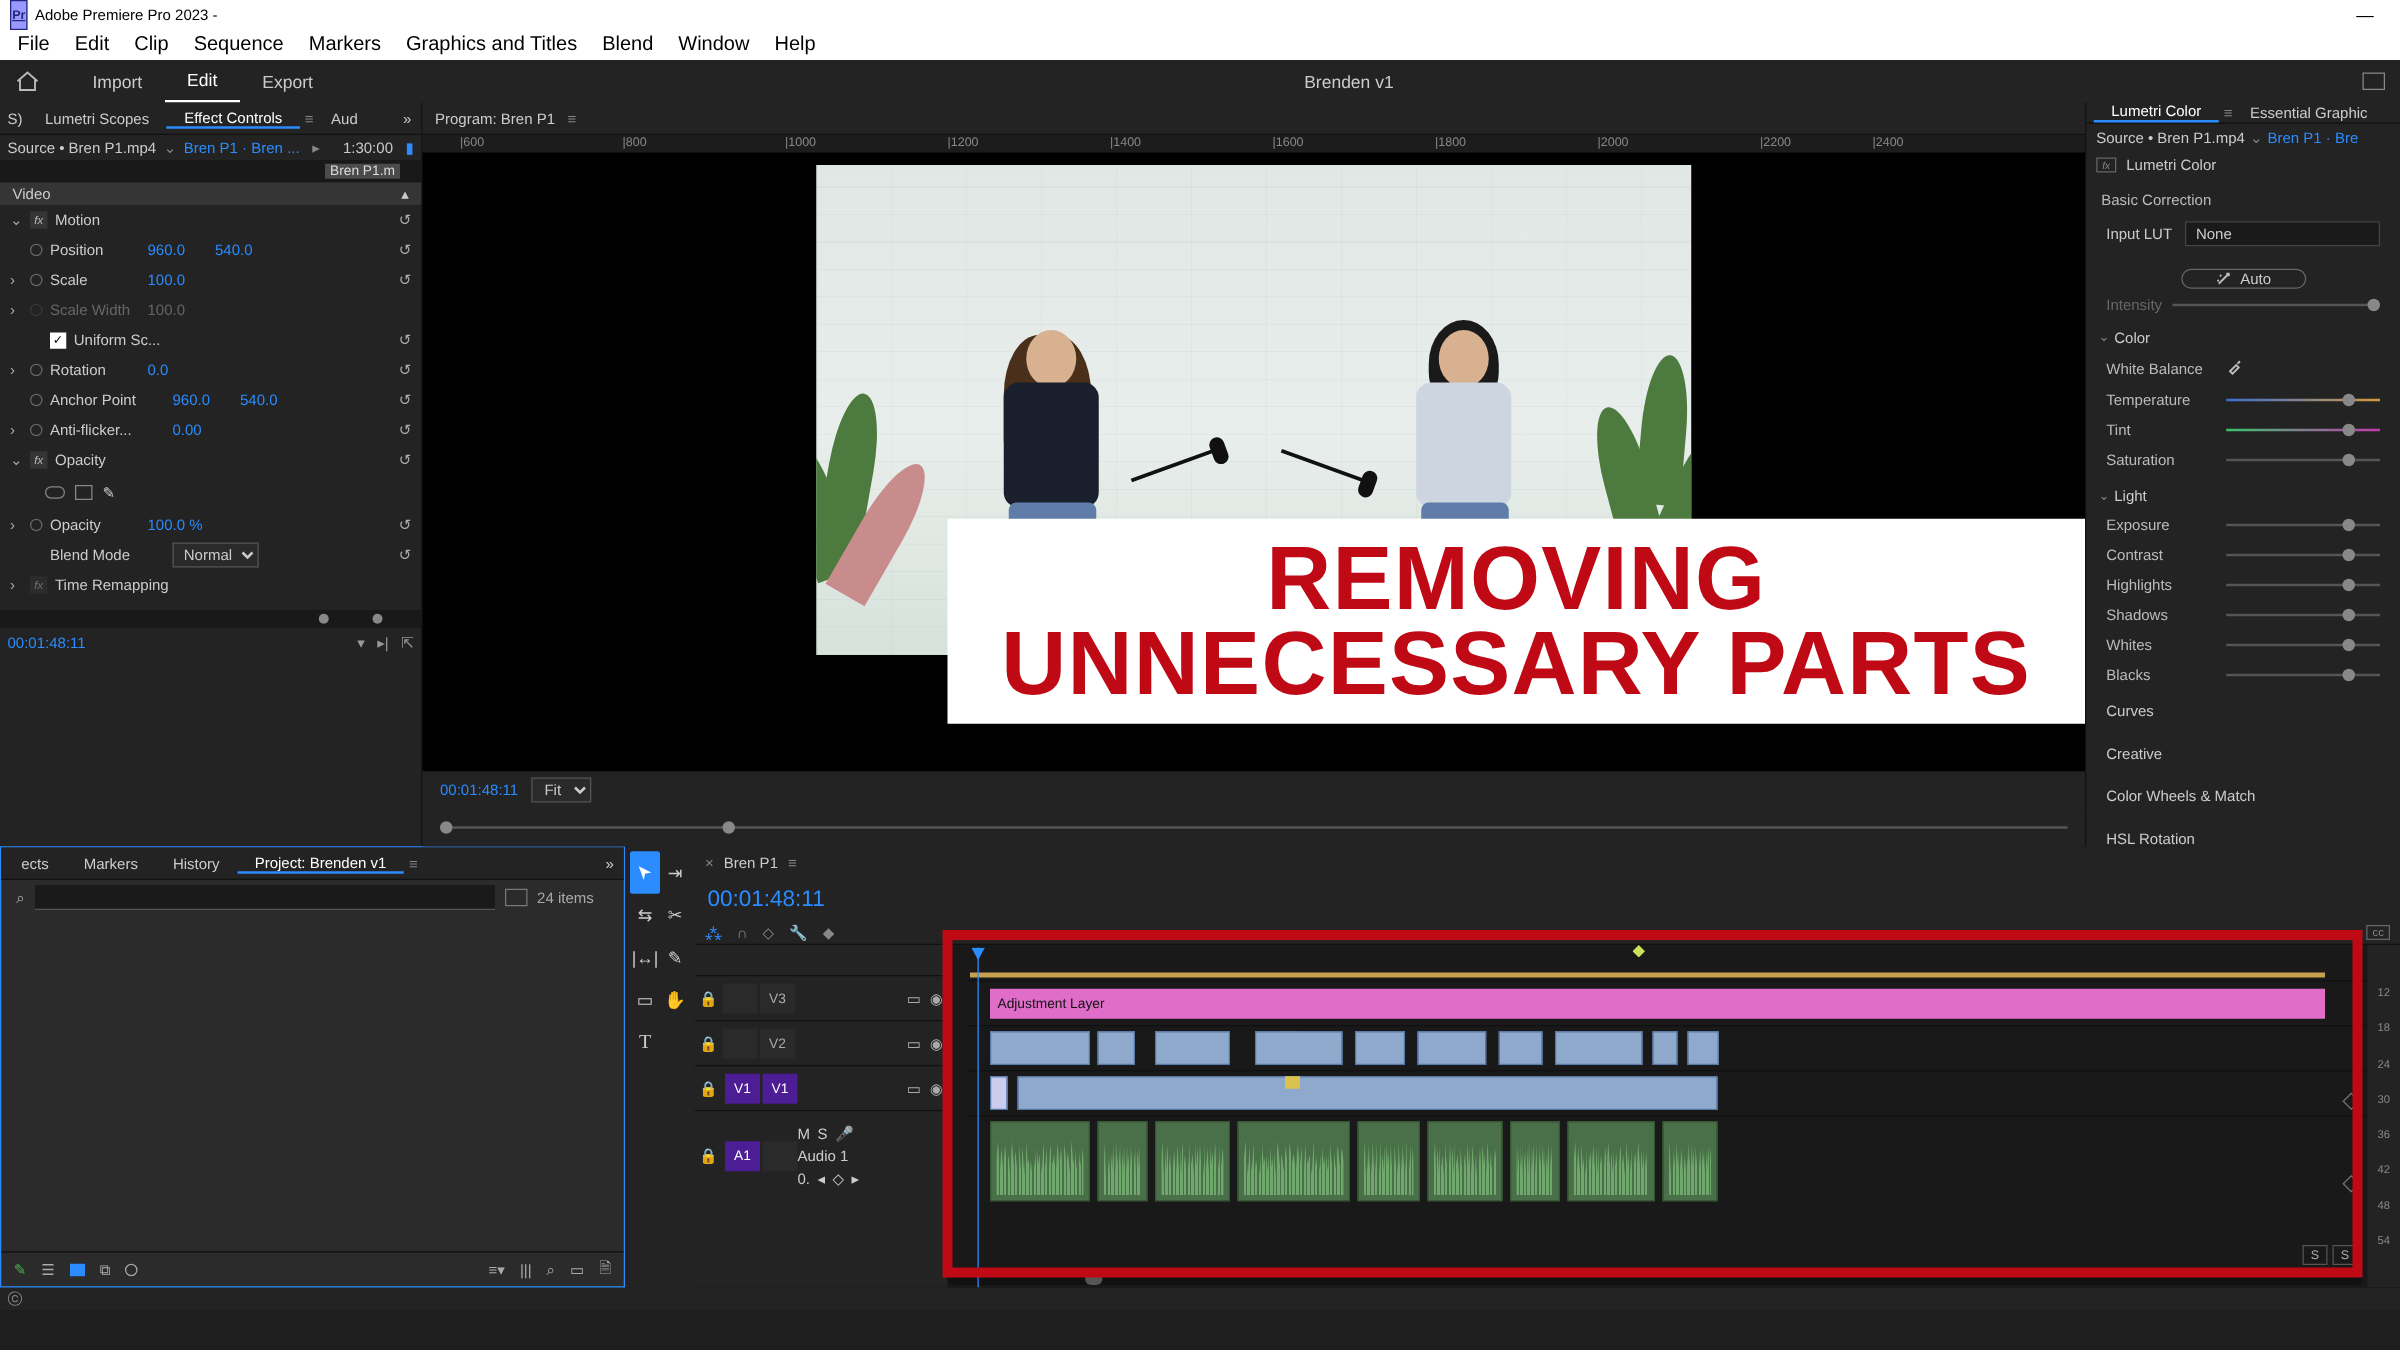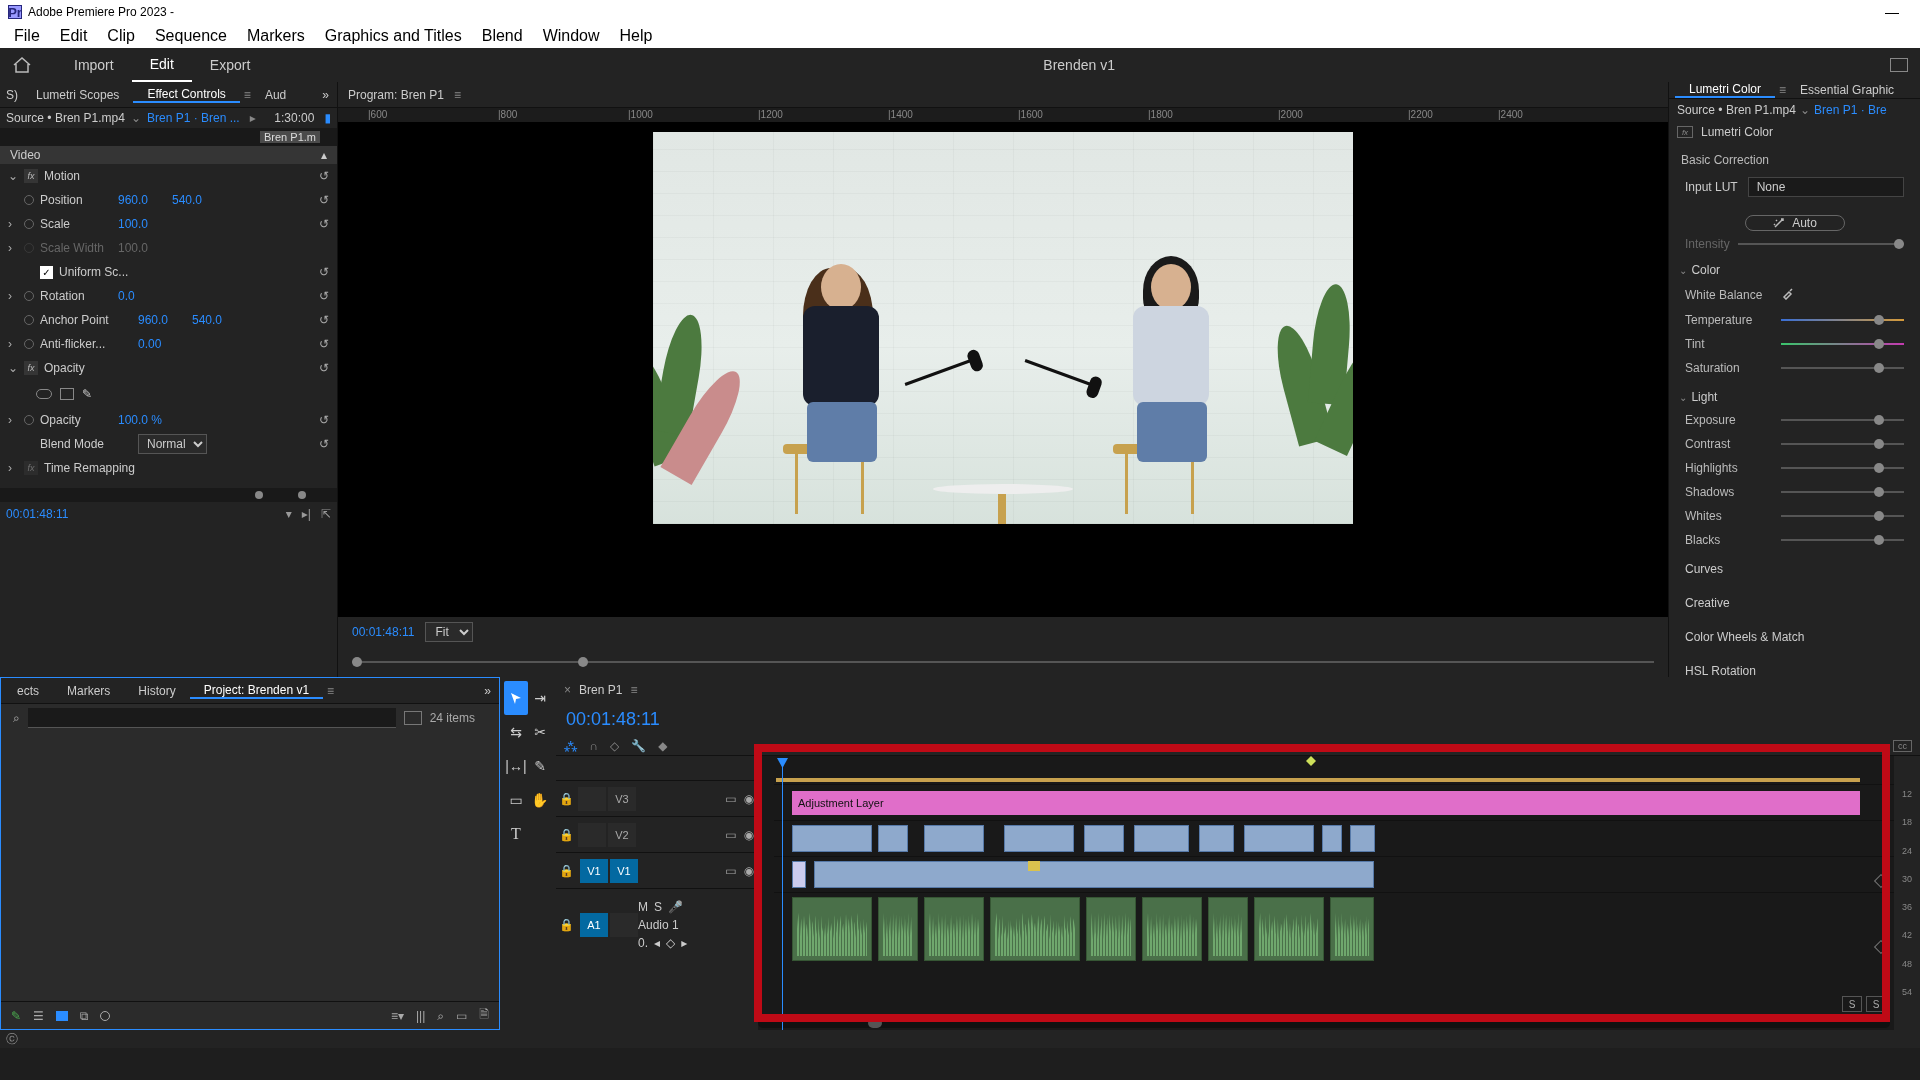--- a/index.html
+++ b/index.html
@@ -1,18 +1,18 @@
 <!DOCTYPE html>
 <html><head>
 <meta charset="utf-8">
 <style>
 * { margin:0; padding:0; box-sizing:border-box; font-family:Arial,Helvetica,sans-serif; }
 body { background:#1e1e1e; color:#ccc; font-size:12px; overflow:hidden; width:1920px; height:1080px; }
 .titlebar { height:24px; background:#fff; display:flex; align-items:center; padding:0 8px; font-size:12px; color:#000; }
-.titlebar .logo { width:14px; height:14px; background:#9999ff; border:1px solid #26267d; margin-right:6px; display:inline-flex; align-items:center; justify-content:center; color:#26267d; font-size:13px; font-weight:bold;text-decoration:underline; }
+.titlebar .logo { width:14px; height:24px; background:#9999ff; border:1px solid #26267d; margin-right:6px; display:inline-flex; align-items:center; justify-content:center; color:#26267d; font-size:10px; font-weight:bold;text-decoration:underline; }
 .titlebar .min { margin-left:auto; width:40px; text-align:center; font-size:14px; }
 .menubar { height:24px; background:#fff; display:flex; align-items:center; padding:0 4px; font-size:16px; color:#000; }
 .menubar span { padding:0 10px; }
 .workbar { height:34px; background:#232323; display:flex; align-items:center; padding:0 12px; font-size:14px; color:#ccc; }
 .workbar .home { width:20px; height:18px; margin-right:24px; }
 .workbar .wtab { padding:0 18px; height:100%; display:flex; align-items:center; cursor:pointer; }
 .workbar .wtab.active { border-bottom:2px solid #fff; color:#fff; }
 .workbar .projlabel { flex:1; text-align:center; }
 .workbar .wsicon { width:18px; height:14px; border:1px solid #888; margin-left:auto; }
 .main { display:flex; height:595px; }
@@ -152,21 +152,21 @@
 .tl .toolrow { height:20px; display:flex; align-items:center; padding:0 8px; gap:12px; color:#888; background:#232323; border-bottom:1px solid #111;}
 .tl .toolrow .snap{ color:#2a8cff;}
 .tl .body { flex:1; display:flex; position:relative;}
 .tl .patch { width:202px; background:#232323; display:flex; flex-direction:column;}
 .tl .patch .hdr-gap { height:24px; }
 .tl .patch .trk { display:flex; align-items:center; height:36px; border-top:1px solid #111;}
 .tl .patch .trk.aud { height:72px;}
 .tl .patch .trk .lock{ width:22px; text-align:center; color:#888;}
 .tl .patch .trk .src{ width:28px; height:24px; background:#2a2a2a; display:flex; align-items:center; justify-content:center; font-size:11px; color:#aaa;}
 .tl .patch .trk .tgt{ width:28px; height:24px; background:#2a2a2a; display:flex; align-items:center; justify-content:center; font-size:11px; color:#aaa; margin-left:2px;}
-.tl .patch .trk .tgt.on{ background:#0369a1; color:#fff;}
+.tl .patch .trk .tgt.on{ background:#4c1d95; color:#fff;}
 .tl .patch .trk .name{ flex:1; padding-left:6px; font-size:11px; color:#ccc;}
 .tl .patch .trk .tog{ width:18px; text-align:center; color:#aaa;}
 .tl .tracks { flex:1; position:relative; background:#191919; overflow:hidden;}
 .redbox { position:absolute; left:198px; top:-12px; right:30px; bottom:8px; border:8px solid #bf0a16; pointer-events:none; z-index:5;}
 .tl .ruler2 { position:absolute; left:0; right:0; top:0; height:24px; background:#1c1c1c; font-size:10px; color:#888;}
 .tl .ruler2 span { position:absolute; top:6px;}
 .tl .iobar { position:absolute; left:18px; right:60px; top:22px; height:4px; background:#c7a14e;}
 .tl .playhead { position:absolute; top:2px; bottom:0; left:24px; width:1px; background:#2a8cff; z-index:3;}
 .tl .playhead::before{content:""; position:absolute; top:0; left:-5px; width:11px; height:10px; background:#2a8cff; clip-path:polygon(0 0,100% 0,50% 100%);}
 .tl .marker { position:absolute; top:0; width:10px; height:10px; background:#cde05a; clip-path:polygon(50% 0,100% 50%,50% 100%,0 50%); z-index:3;}
@@ -402,20 +402,23 @@
             <div class="hair"></div>
             <div class="head"></div>
             <div class="body"></div>
             <div class="legs"></div>
           </div>
         <div class="table"></div>
         <div class="mic l"></div>
           <div class="mic r"></div>
       </div>
     </div>
+    <div class="overlay">
+      <div class="txt">REMOVING UNNECESSARY PARTS</div>
+    </div>
     <div class="mon-ctrl">
       <span class="tc">00:01:48:11</span>
       <select><option>Fit</option></select>
     </div>
     <div class="mon-scrub">
       <div class="track"></div>
       <div class="dot" style="left:14px"></div>
       <div class="dot" style="left:240px"></div>
     </div>
   </div>

